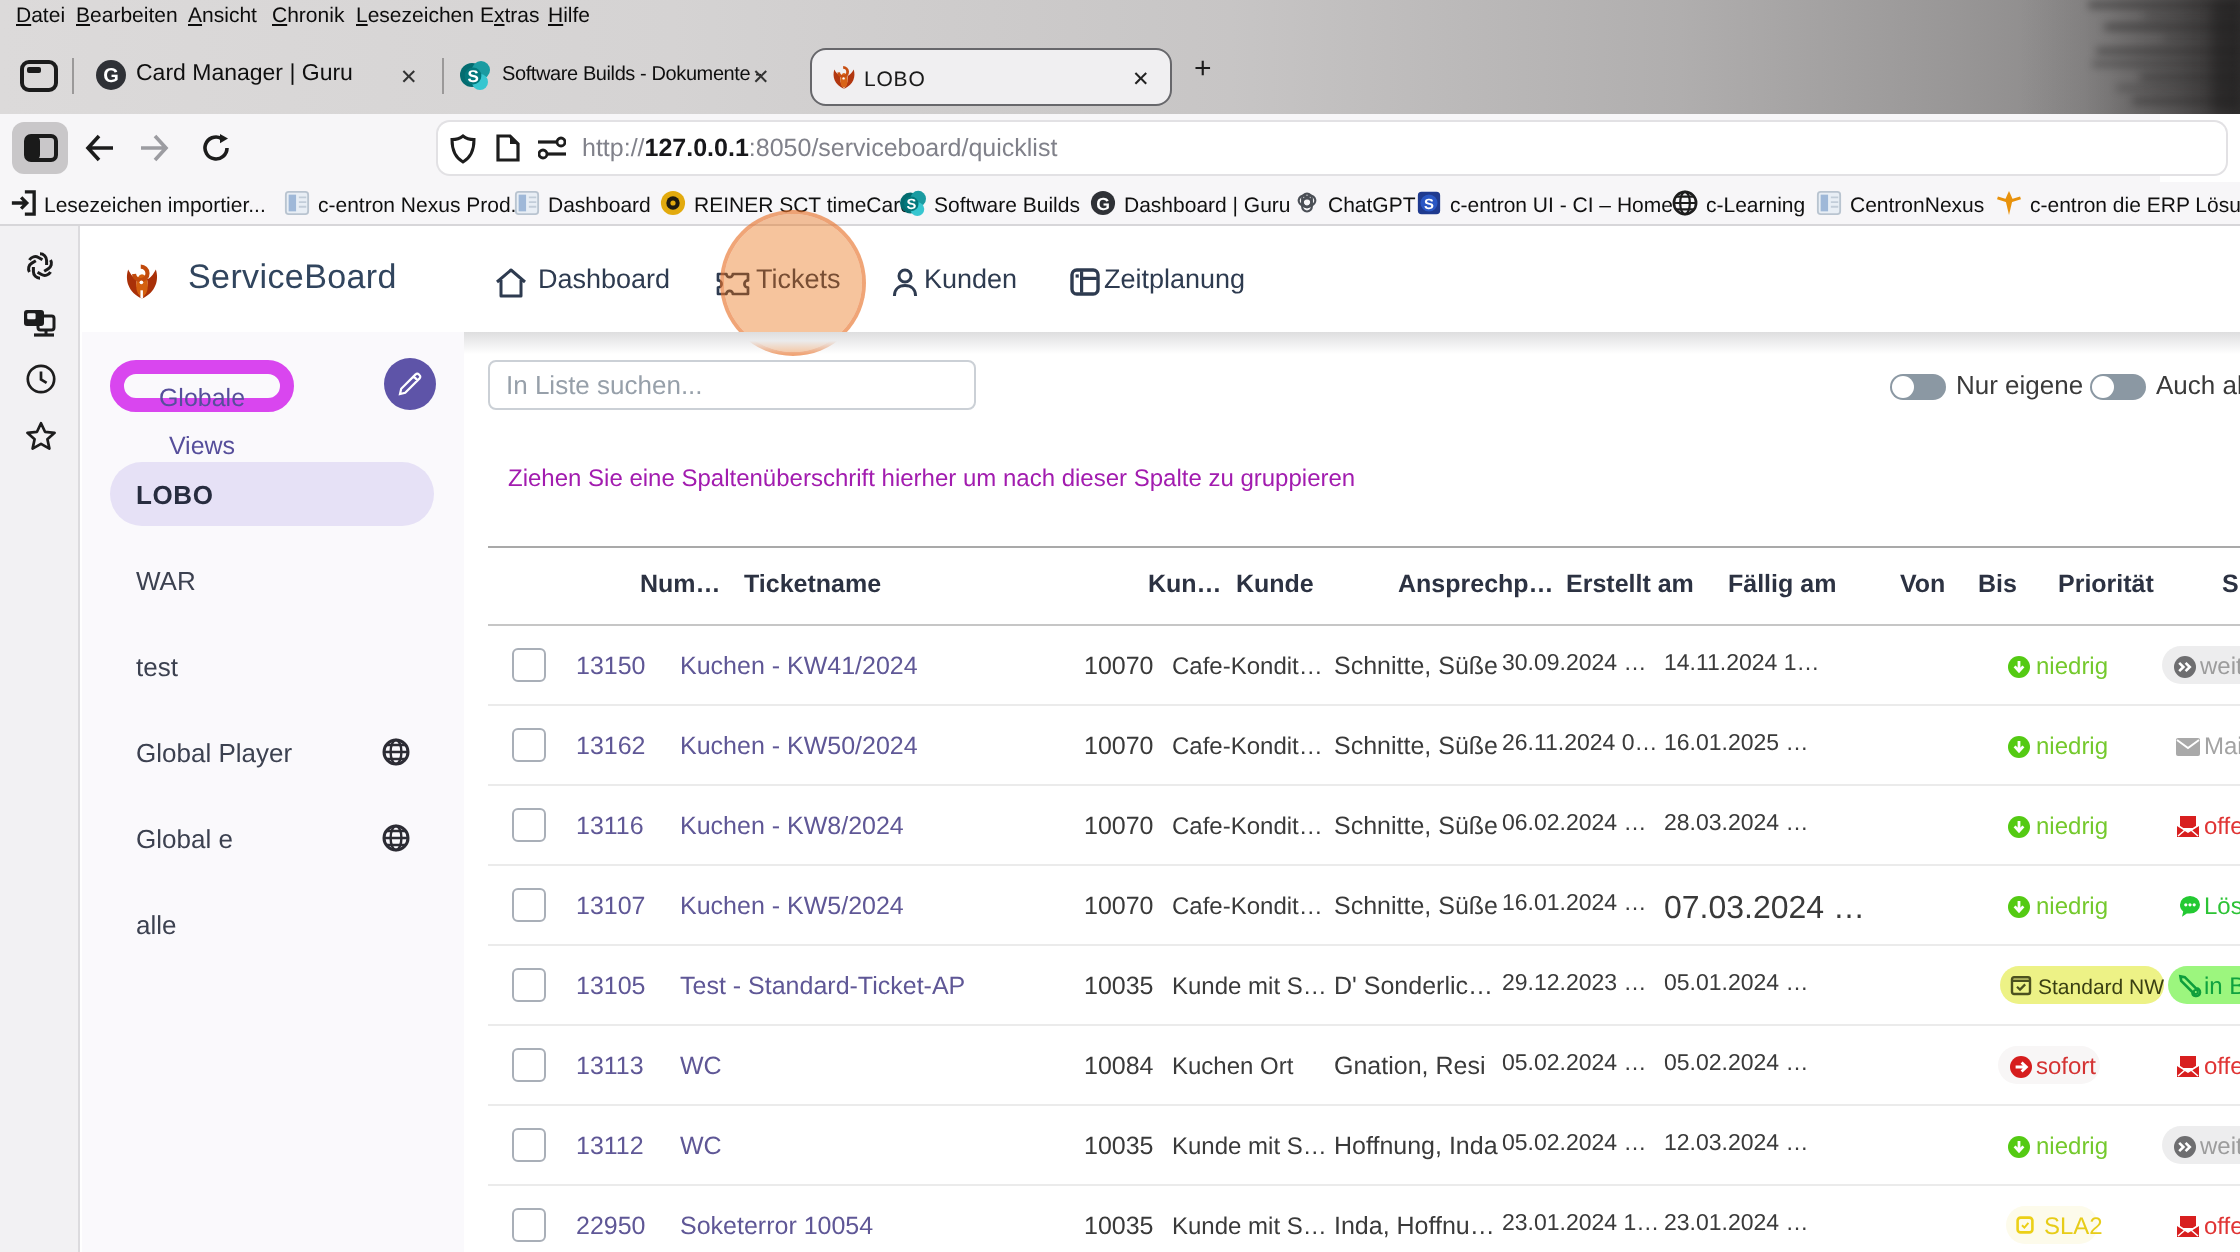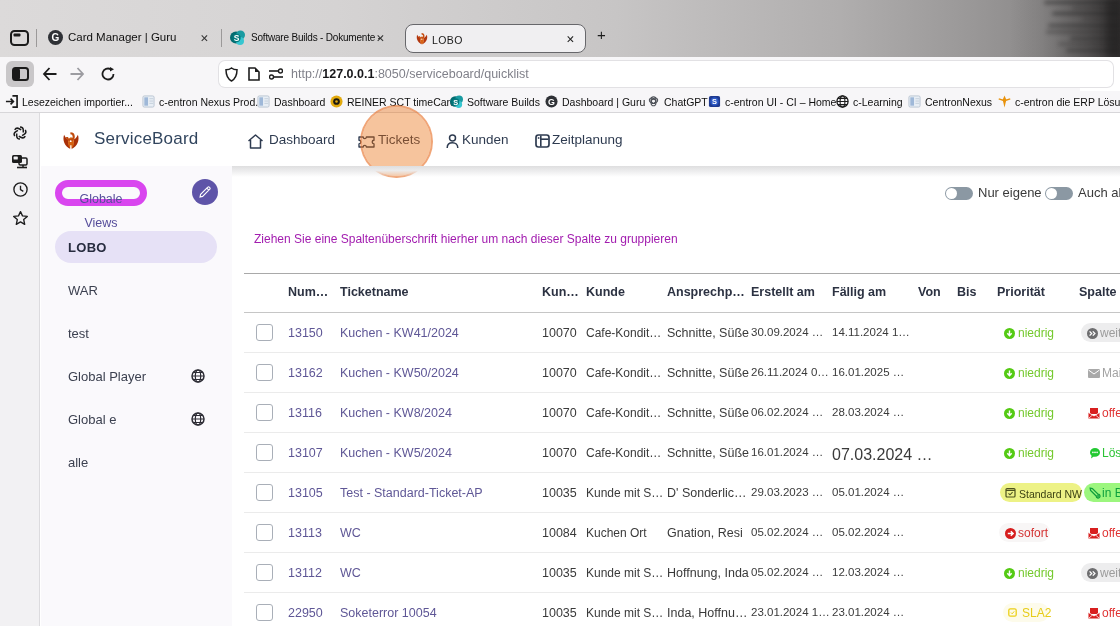--- a/index.html
+++ b/index.html
@@ -71,35 +71,44 @@
   #search { position:absolute; left:12px; top:14px; width:244px; height:25px; border:1px solid #cbd0d6; border-radius:4px; background:#fff;
     font-size:13px; color:#97a0aa; line-height:23px; padding-left:8px; }
   .toggle { position:absolute; top:21px; width:28px; height:13px; background:#8b98a3; border-radius:7px; }
   .toggle::after { content:""; position:absolute; left:1px; top:1px; width:11px; height:11px; border-radius:50%; background:#fff; }
   .tog-lbl { position:absolute; top:19px; font-size:13px; color:#3a3a3a; white-space:nowrap; }
   #hint { position:absolute; left:22px; top:66px; font-size:12px; color:#a21caf; }
 
   
   #tbl { position:absolute; left:12px; top:107px; width:917px; height:300px; }
   .hline { position:absolute; left:0; width:917px; height:1px; }
-  .th { position:absolute; top:12px; font-size:12.5px; font-weight:700; color:#2c3242; white-space:nowrap; }
+  .th { position:absolute; top:12px; font-size:12.5px; font-weight:700; color:#2c3242; white-space:nowrap;margin-left:32px; }
   .row { position:absolute; left:0; width:917px; height:40px; border-bottom:1px solid #ebebeb; }
   .cell { position:absolute; top:13px; font-size:12.5px; color:#3a3a3a; white-space:nowrap; }
   .lnk { color:#5f5796; }
   .cbx { position:absolute; left:12px; top:11px; width:17px; height:17px; border:1.5px solid #a9afb8; border-radius:3px; background:#fff; }
   .pill { position:absolute; height:19px; border-radius:10px; font-size:11.5px; line-height:19px; white-space:nowrap; }
 
   
   #clickring { left:360px; top:105px; width:73px; height:73px; border-radius:50%;
     background:rgba(233,108,10,.40) padding-box; border:2.5px solid rgba(232,112,40,.63); }
 </style>
 </head>
 <body>
 
 <div id="chrome" class="abs">
+  <div id="menubar" class="abs">
+    <span style="left:8px"><u>D</u>atei</span>
+    <span style="left:38px"><u>B</u>earbeiten</span>
+    <span style="left:94px"><u>A</u>nsicht</span>
+    <span style="left:136px"><u>C</u>hronik</span>
+    <span style="left:178px"><u>L</u>esezeichen</span>
+    <span style="left:240px">E<u>x</u>tras</span>
+    <span style="left:274px"><u>H</u>ilfe</span>
+  </div>
   <div id="tabstrip" class="abs">
     <svg class="abs" style="left:10px;top:13px" width="19" height="16" viewBox="0 0 19 16">
         <rect x="1" y="1" width="17" height="14" rx="3.5" fill="none" stroke="#1b1b1b" stroke-width="2"></rect>
         <rect x="3.5" y="3.5" width="7" height="3" rx="1" fill="#1b1b1b"></rect>
       </svg>
     <div class="tdiv" style="left:36px"></div>
     <div class="tab" style="left:42px;width:178px">
       <svg class="abs" style="left:6px;top:9px" width="15" height="15" viewBox="0 0 15 15">
           <circle cx="7.5" cy="7.5" r="7.5" fill="#2f3136"></circle>
           <text x="7.5" y="11" font-size="10" font-weight="bold" fill="#fff" text-anchor="middle" font-family="Liberation Sans, sans-serif">G</text>
@@ -325,20 +334,21 @@
           <ellipse cx="7" cy="7" rx="2.7" ry="6" fill="none" stroke="#2c2c34" stroke-width="1.2"></ellipse>
           <path d="M1 7 h12 M1.9 3.5 h10.2 M1.9 10.5 h10.2" stroke="#2c2c34" stroke-width="1.2" fill="none"></path>
         </svg>
       <svg class="lp-globe" style="top:246px" viewBox="0 0 14 14">
           <circle cx="7" cy="7" r="6" fill="none" stroke="#2c2c34" stroke-width="1.5"></circle>
           <ellipse cx="7" cy="7" rx="2.7" ry="6" fill="none" stroke="#2c2c34" stroke-width="1.2"></ellipse>
           <path d="M1 7 h12 M1.9 3.5 h10.2 M1.9 10.5 h10.2" stroke="#2c2c34" stroke-width="1.2" fill="none"></path>
         </svg>
     </div>
     <div id="main" class="abs">
+      <div id="search" class="abs">In Liste suchen...</div>
       <div class="toggle" style="left:713px"></div>
       <span class="tog-lbl" style="left:746px">Nur eigene</span>
       <div class="toggle" style="left:813px"></div>
       <span class="tog-lbl" style="left:846px">Auch abgeschlossene</span>
       <div id="hint">Ziehen Sie eine Spaltenüberschrift hierher um nach dieser Spalte zu gruppieren</div>
       <div id="tbl">
           <div class="hline" style="top:0;background:#a9a9a9"></div>
 <span class="th" style="left:44px">Num…</span>
 <span class="th" style="left:96px">Ticketname</span>
 <span class="th" style="left:298px">Kun…</span>
@@ -436,21 +446,21 @@
             </svg>
             <span class="cell" style="left:858px;color:#2cc335;font-size:12px">Lösun…</span>
           </div>
 <div class="row" style="top:200px">
             <div class="cbx"></div>
 <span class="cell lnk" style="left:44px">13105</span>
 <span class="cell lnk" style="left:96px">Test - Standard-Ticket-AP</span>
 <span class="cell" style="left:298px">10035</span>
 <span class="cell" style="left:342px;font-size:12px">Kunde mit S…</span>
 <span class="cell" style="left:423px">D' Sonderlic…</span>
-<span class="cell" style="left:507px;font-size:11.5px">29.03.2023 …</span>
+<span class="cell" style="left:507px;font-size:11.5px">29.12.2023 …</span>
 <span class="cell" style="left:588px;font-size:11.5px">05.01.2024 …</span>
 <div class="pill" style="left:756px;top:10px;width:82px;background:#edf286"></div>
             <svg class="abs" style="left:761px;top:14px" width="11" height="11" viewBox="0 0 11 11">
               <rect x="1" y="1.6" width="9" height="8.4" rx="1" fill="none" stroke="#4c511f" stroke-width="1.2"></rect>
               <path d="M1 3.4 H10" stroke="#4c511f" stroke-width="1.2"></path>
               <path d="M3.5 6.4 L5 7.8 L7.6 5.2" stroke="#4c511f" stroke-width="1.1" fill="none"></path>
             </svg>
             <span class="cell" style="left:775px;top:14.5px;color:#3a4013;font-size:10.5px">Standard NW</span>
             <div class="pill" style="left:840px;top:10px;width:90px;background:#9cf67e"></div>
             <svg class="abs" style="left:845px;top:14px" width="12" height="12" viewBox="0 0 12 12">

